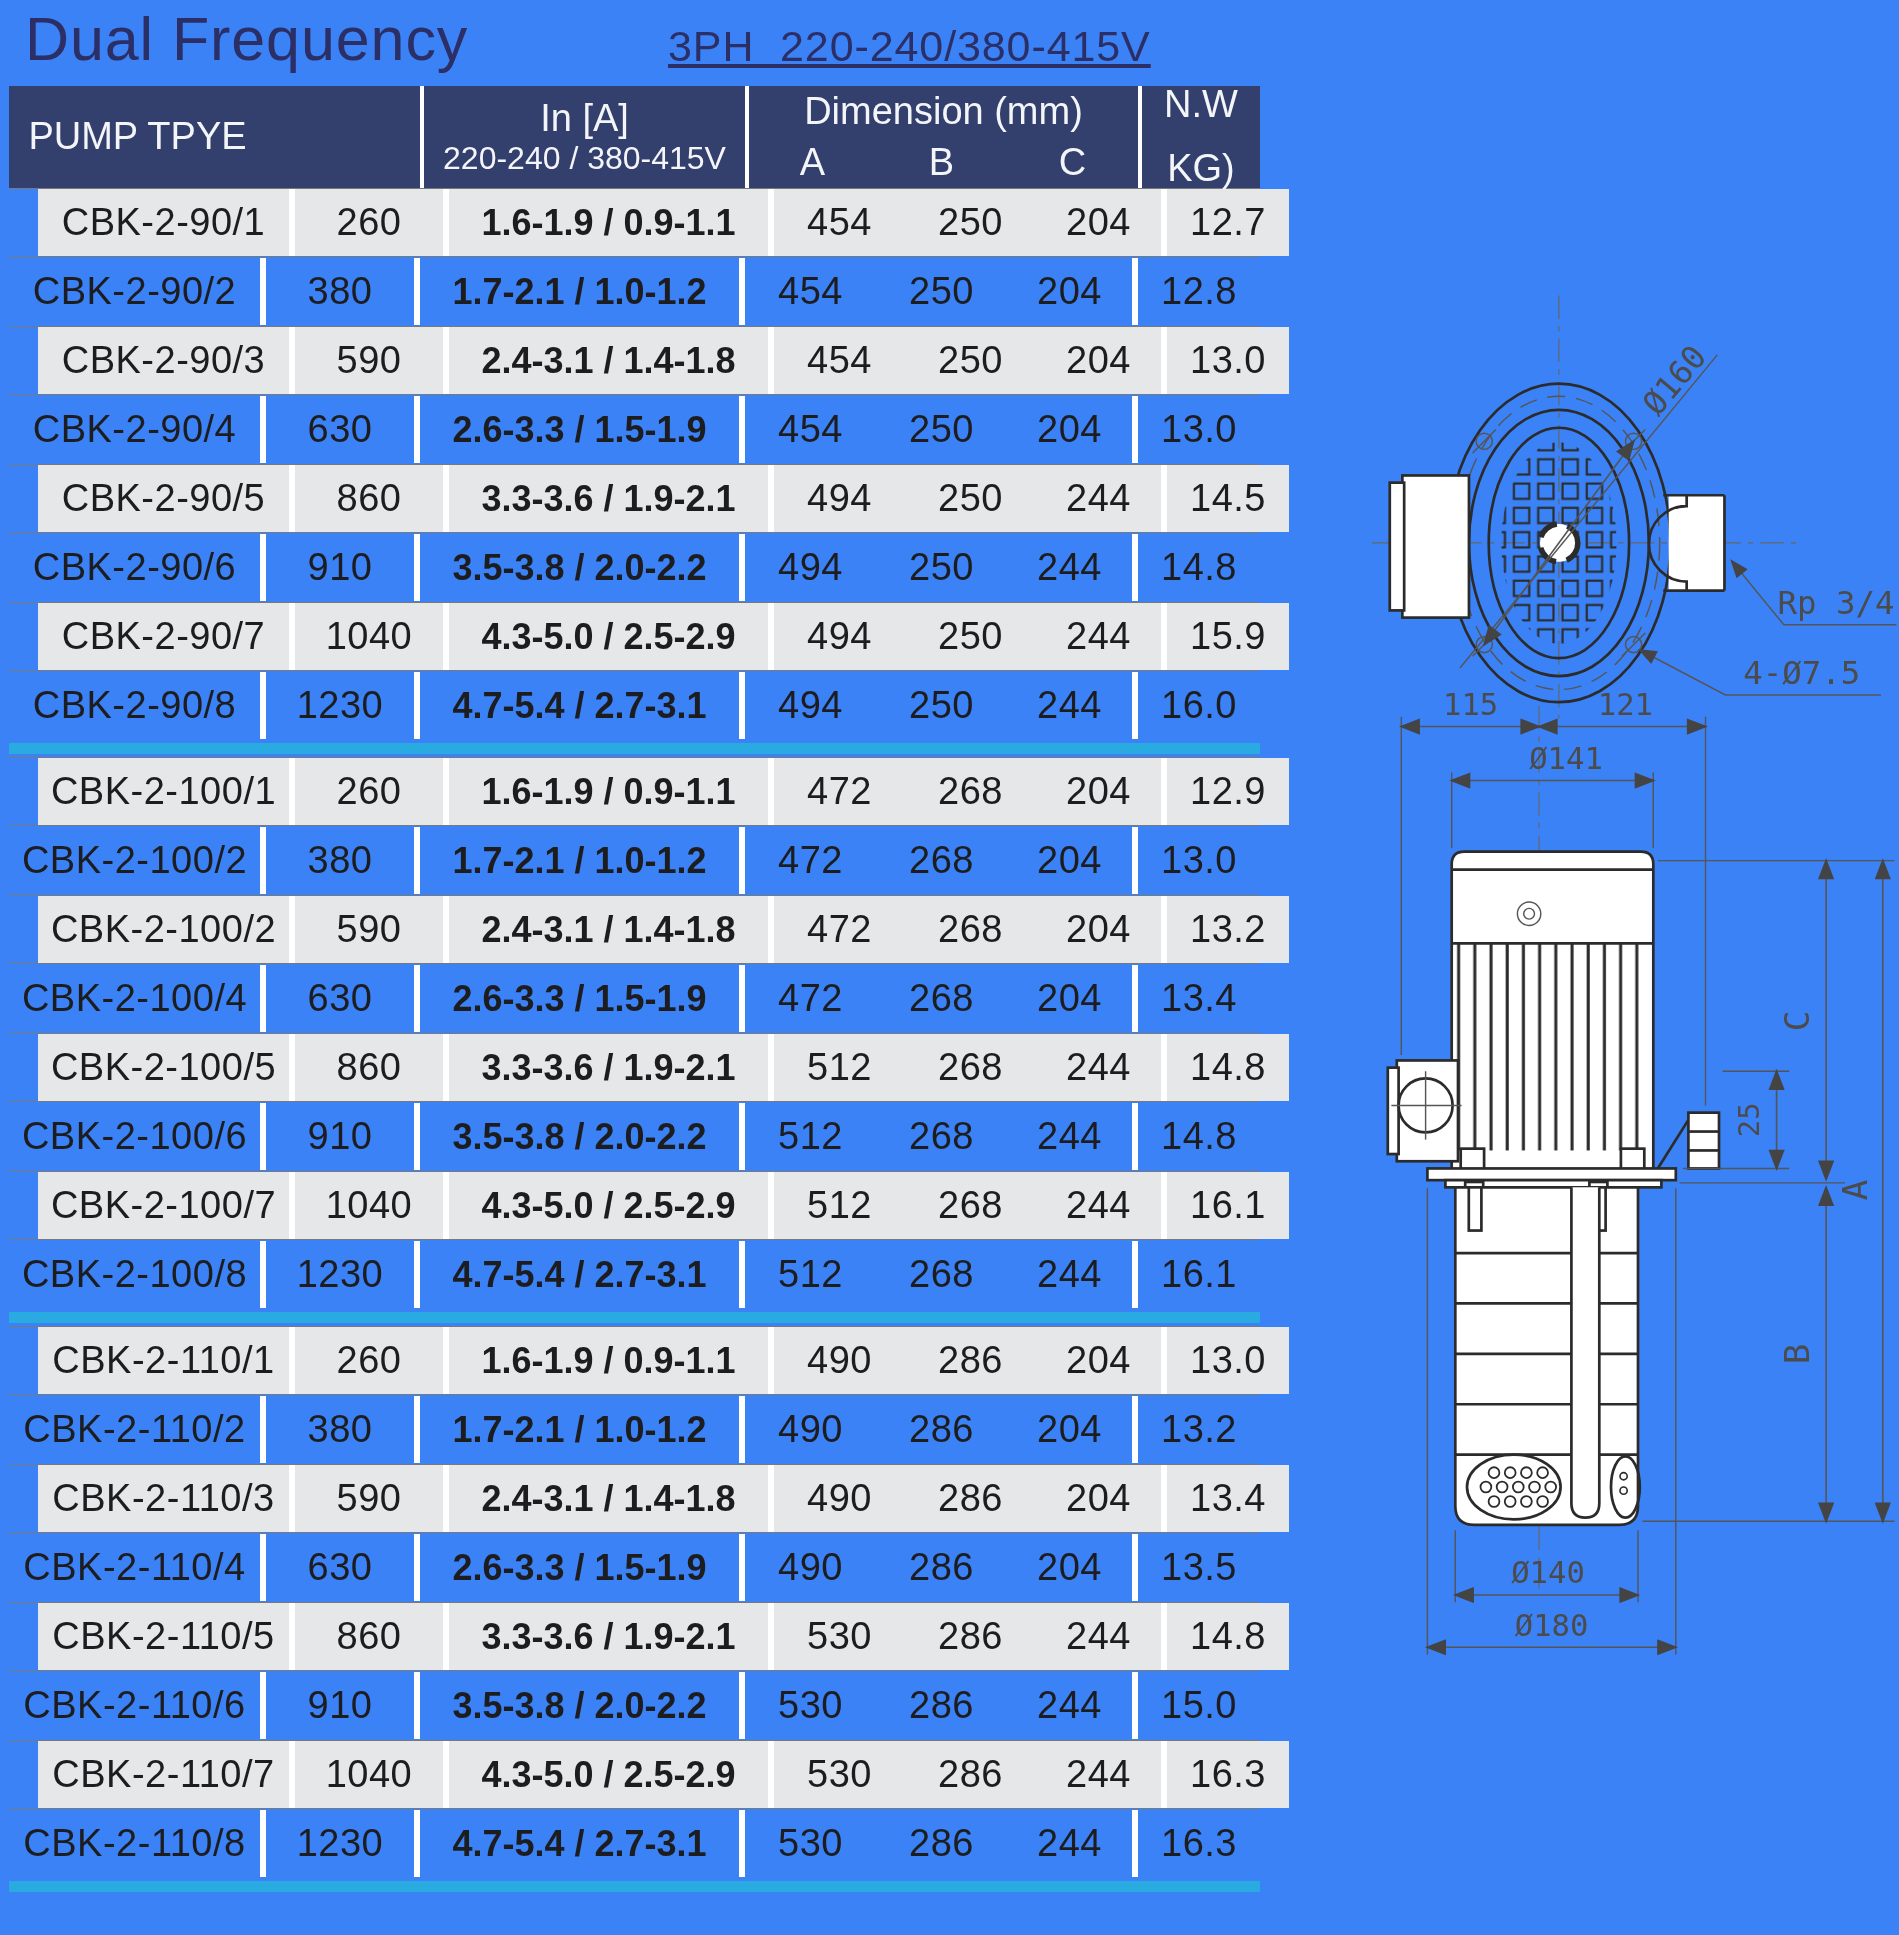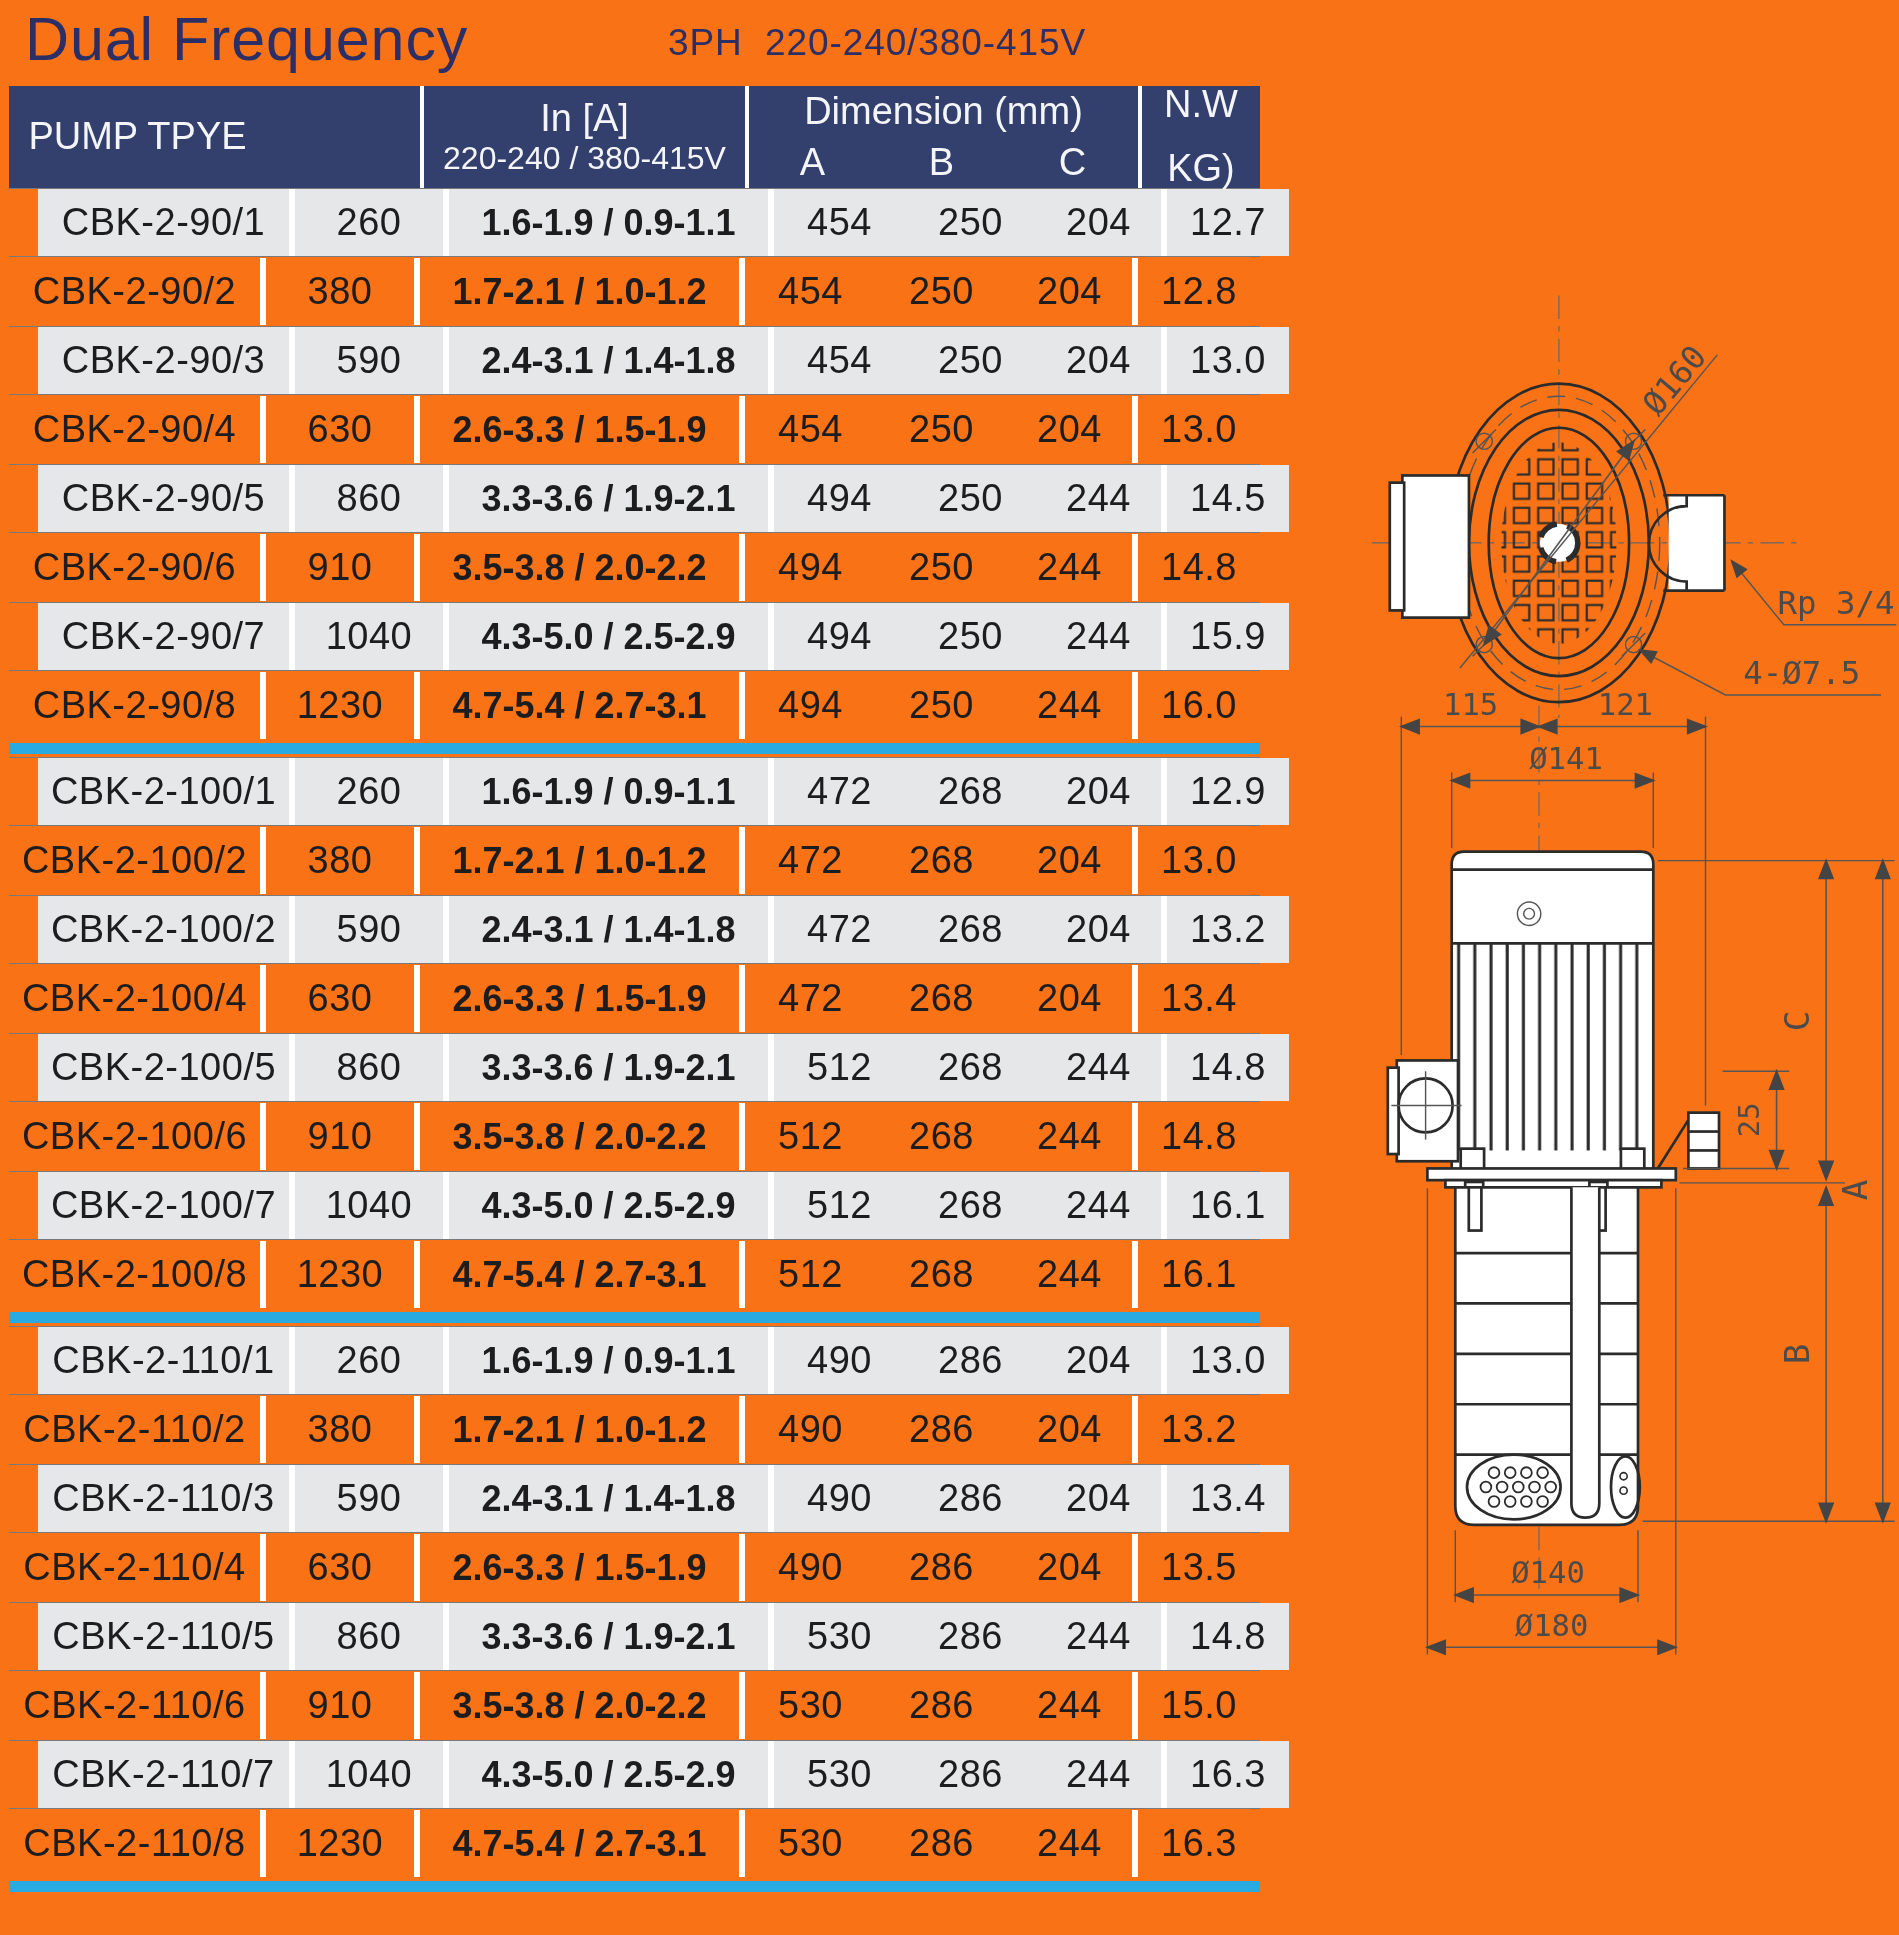--- a/index.html
+++ b/index.html
@@ -1,21 +1,21 @@
 <!DOCTYPE html>
 <html style="font-size:14.4px"><head>
 <meta charset="utf-8">
 <style>
   html,body{margin:0;padding:0;background:#fff;}
-  #page{position:relative;width:1899px;height:1935px;background:#f97316;overflow:hidden;
+  #page{position:relative;width:1899px;height:1935px;background:#3b82f6;overflow:hidden;
         font-family:"Liberation Sans",sans-serif;}
 
   
   .title{position:absolute;left:25px;top:3.6px;font-size:61px;color:#2b2f66;letter-spacing:0.9px;}
-  .subtitle{position:absolute;left:668px;top:21.6px;font-size:37px;color:#2b2f66;letter-spacing:0.9px;white-space:pre;}
+  .subtitle{position:absolute;left:668px;top:21.6px;font-size:43px;color:#2b2f66;letter-spacing:0.9px;white-space:pre;text-decoration:underline;}
 
   
   .tbl{position:absolute;left:9px;top:86px;width:1251px;}
   .thead{display:grid;grid-template-columns:257px 154px 325px 131px 131px 131px 122px;
          grid-template-rows:51px 51px;background:#333f6d;color:#f4f5f8;}
   .hcell{display:flex;flex-direction:column;align-items:center;justify-content:center;
          font-size:38px;line-height:1.15;box-sizing:border-box;}
   .h-pump{grid-column:1;grid-row:1/3;}
   .h-motor{grid-column:2;grid-row:1/3;border-left:4.5px solid #fff;}
   .h-current{grid-column:3;grid-row:1/3;border-left:4.5px solid #fff;}

